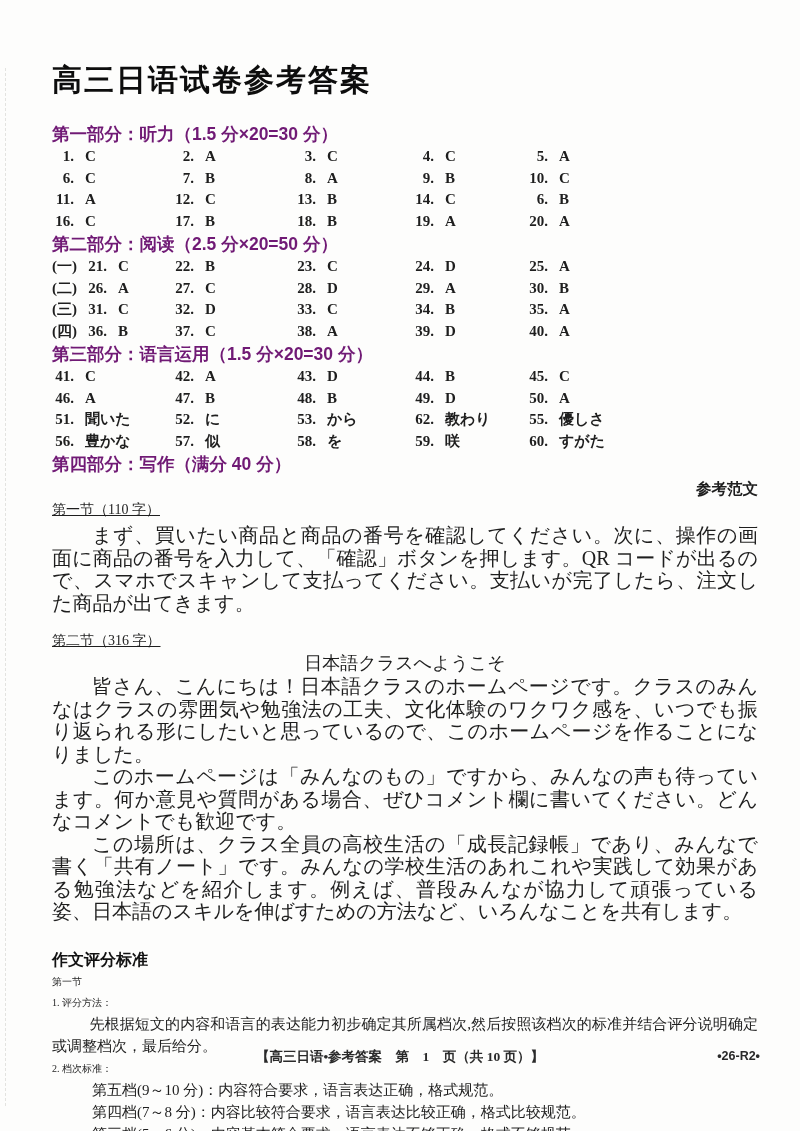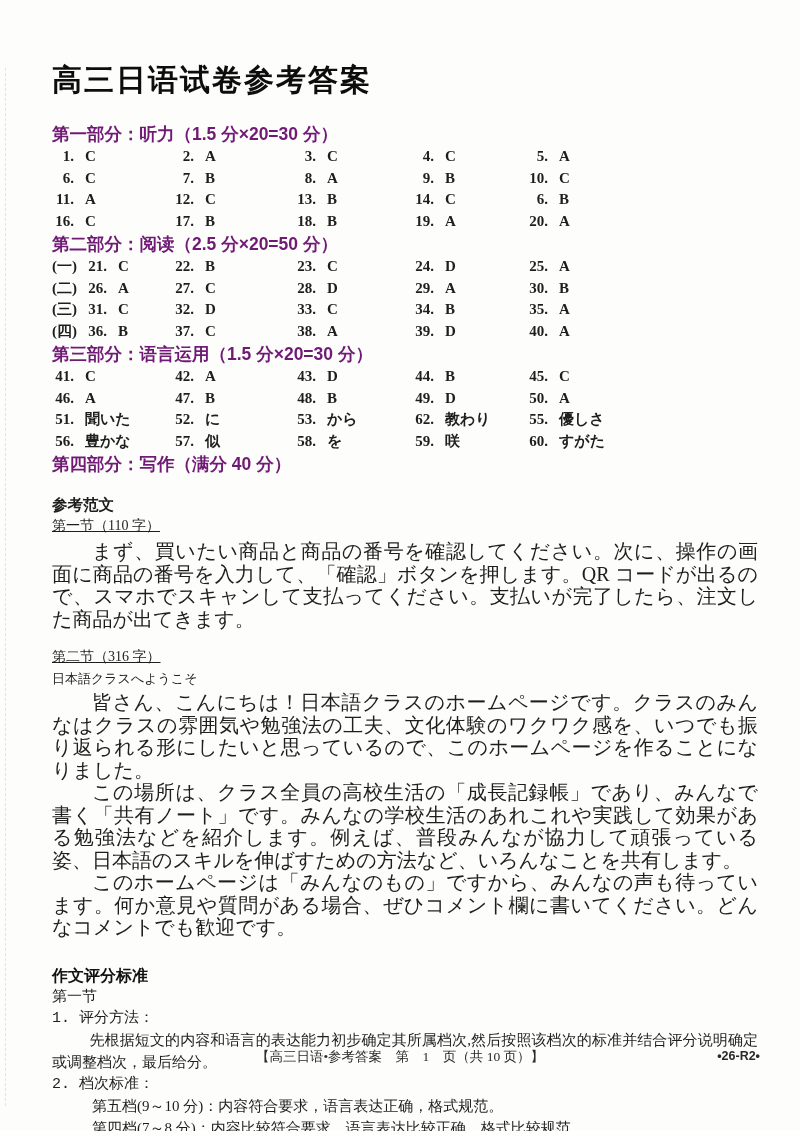--- a/index.html
+++ b/index.html
@@ -41,41 +41,41 @@
   .arow { display:flex; line-height:21.5px; font-size:15px;font-weight:bold; }
   .acell { flex:0 0 auto; white-space:nowrap; }
   .acell.c1 { width:120px; }
   .acell.c2 { width:122px; }
   .acell.c3 { width:118px; }
   .acell.c4 { width:114px; }
   .acell.c5 { flex:1 1 auto; }
   .pfx { display:inline-block; width:33px; }
   .no  { display:inline-block; width:22px; text-align:right; }
   .ans { margin-left:11px; }
-  .fanwen-label { font-size:15.5px; font-weight:bold; line-height:21px; margin-top:18px; }
+  .fanwen-label { font-size:15.5px; font-weight:bold; line-height:21px; margin-top:2px;text-align:right; }
   .sec-label { font-size:14px; line-height:21px;text-decoration:underline; }
   .jp-para {
     font-size:20px; line-height:22.5px;
     text-indent:2em; text-align:justify;
   }
   .sec2-block { margin-top:16px; }
-  .jp-center-title { font-size:13px; line-height:24px; }
+  .jp-center-title { text-align:center; font-size:18px; line-height:24px; }
   .criteria-heading {
     font-family:"Liberation Sans","DejaVu Sans",sans-serif;
     font-weight:bold; font-size:16px; line-height:22px;
     margin-top:26px; color:#111;
   }
-  .crit-line { font-size:15px; line-height:21px;font-family:Liberation Mono, monospace; }
+  .crit-line { font-size:10px; line-height:21px; }
   .crit-para { font-size:15px; line-height:22.5px; text-indent:2.5em; text-align:justify;font-family:Liberation Serif, serif; }
   .level-line { font-size:15px; line-height:22px; padding-left:40px; }
   .footer {
     position:absolute; left:0; right:0; top:1048px; height:22px;
     font-size:13.5px; color:#2a2a2a;
   }
-  .footer-center { position:absolute; left:0; right:0; text-align:center; }
+  .footer-center { position:absolute; left:0; right:0; text-align:center;font-weight:bold; }
   .footer-right { position:absolute; right:40px; top:1px; font-size:12.5px;
     font-family:"Liberation Sans","DejaVu Sans",sans-serif; font-weight:bold; }
   .gap-sm { height:4px; }
 </style>
 </head>
 <body>
 
 <div class="page">
   <div class="scan-edge"></div>
 
@@ -187,22 +187,22 @@
     <h2 class="part-heading">第四部分：写作（满分 40 分）</h2>
     <div class="fanwen-label">参考范文</div>
     <div class="sec-label">第一节（110 字）</div>
     <div class="gap-sm"></div>
     <p class="jp-para">まず、買いたい商品と商品の番号を確認してください。次に、操作の画面に商品の番号を入力して、「確認」ボタンを押します。QR コードが出るので、スマホでスキャンして支払ってください。支払いが完了したら、注文した商品が出てきます。</p>
 
     <div class="sec2-block">
       <div class="sec-label">第二节（316 字）</div>
       <div class="jp-center-title">日本語クラスへようこそ</div>
       <p class="jp-para">皆さん、こんにちは！日本語クラスのホームページです。クラスのみんなはクラスの雰囲気や勉強法の工夫、文化体験のワクワク感を、いつでも振り返られる形にしたいと思っているので、このホームページを作ることになりました。</p>
+      <p class="jp-para">このホームページは「みんなのもの」ですから、みんなの声も待っています。何か意見や質問がある場合、ぜひコメント欄に書いてください。どんなコメントでも歓迎です。</p>
       <p class="jp-para">この場所は、クラス全員の高校生活の「成長記録帳」であり、みんなで書く「共有ノート」です。みんなの学校生活のあれこれや実践して効果がある勉強法などを紹介します。例えば、普段みんなが協力して頑張っている姿、日本語のスキルを伸ばすための方法など、いろんなことを共有します。</p>
-      <p class="jp-para">このホームページは「みんなのもの」ですから、みんなの声も待っています。何か意見や質問がある場合、ぜひコメント欄に書いてください。どんなコメントでも歓迎です。</p>
     </div>
   </div>
 
   <div>
     <h2 class="criteria-heading">作文评分标准</h2>
     <div class="crit-line">第一节</div>
     <div class="crit-line">1. 评分方法：</div>
     <p class="crit-para">先根据短文的内容和语言的表达能力初步确定其所属档次,然后按照该档次的标准并结合评分说明确定或调整档次，最后给分。</p>
     <div class="crit-line">2. 档次标准：</div>
     <div class="level-line">第五档(9～10 分)：内容符合要求，语言表达正确，格式规范。</div>

